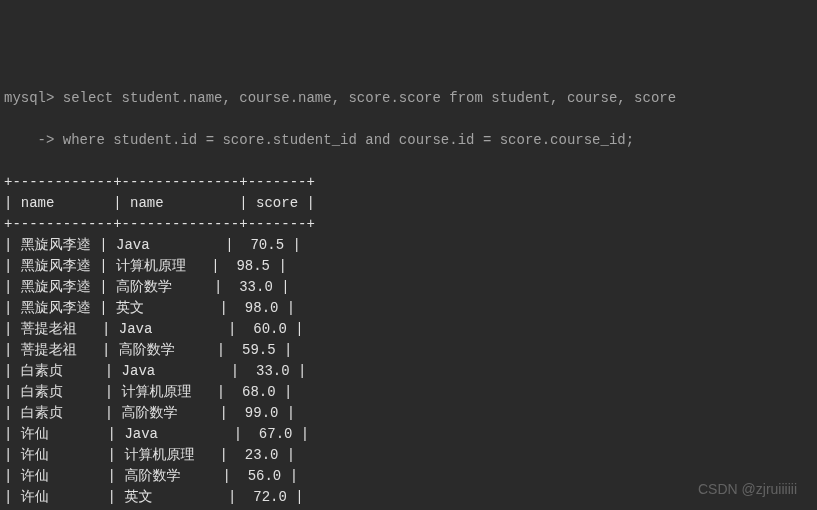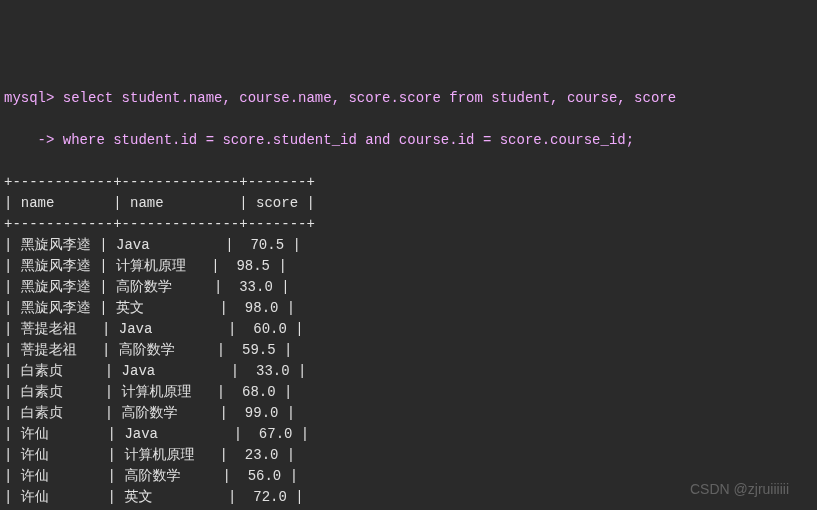--- a/index.html
+++ b/index.html
@@ -13,28 +13,28 @@
       font-family: 'Consolas', 'Courier New', monospace;
       font-size: 14px;
       line-height: 1.5;
       padding: 4px;
       width: 817px;
       height: 510px;
       overflow: hidden;
       white-space: pre;
     }
     .prompt-line {
-      color: #f0abfc;
+      color: #a3a3a3;
     }
     .table-output {
       color: #e0e0e0;
     }
     .watermark {
       position: absolute;
-      right: 28px;
+      right: 20px;
       bottom: 10px;
       color: #888;
       opacity: 0.6;
       font-size: 14px;
       font-family: sans-serif;
     }
   </style>
 </head>
 <body>
 

